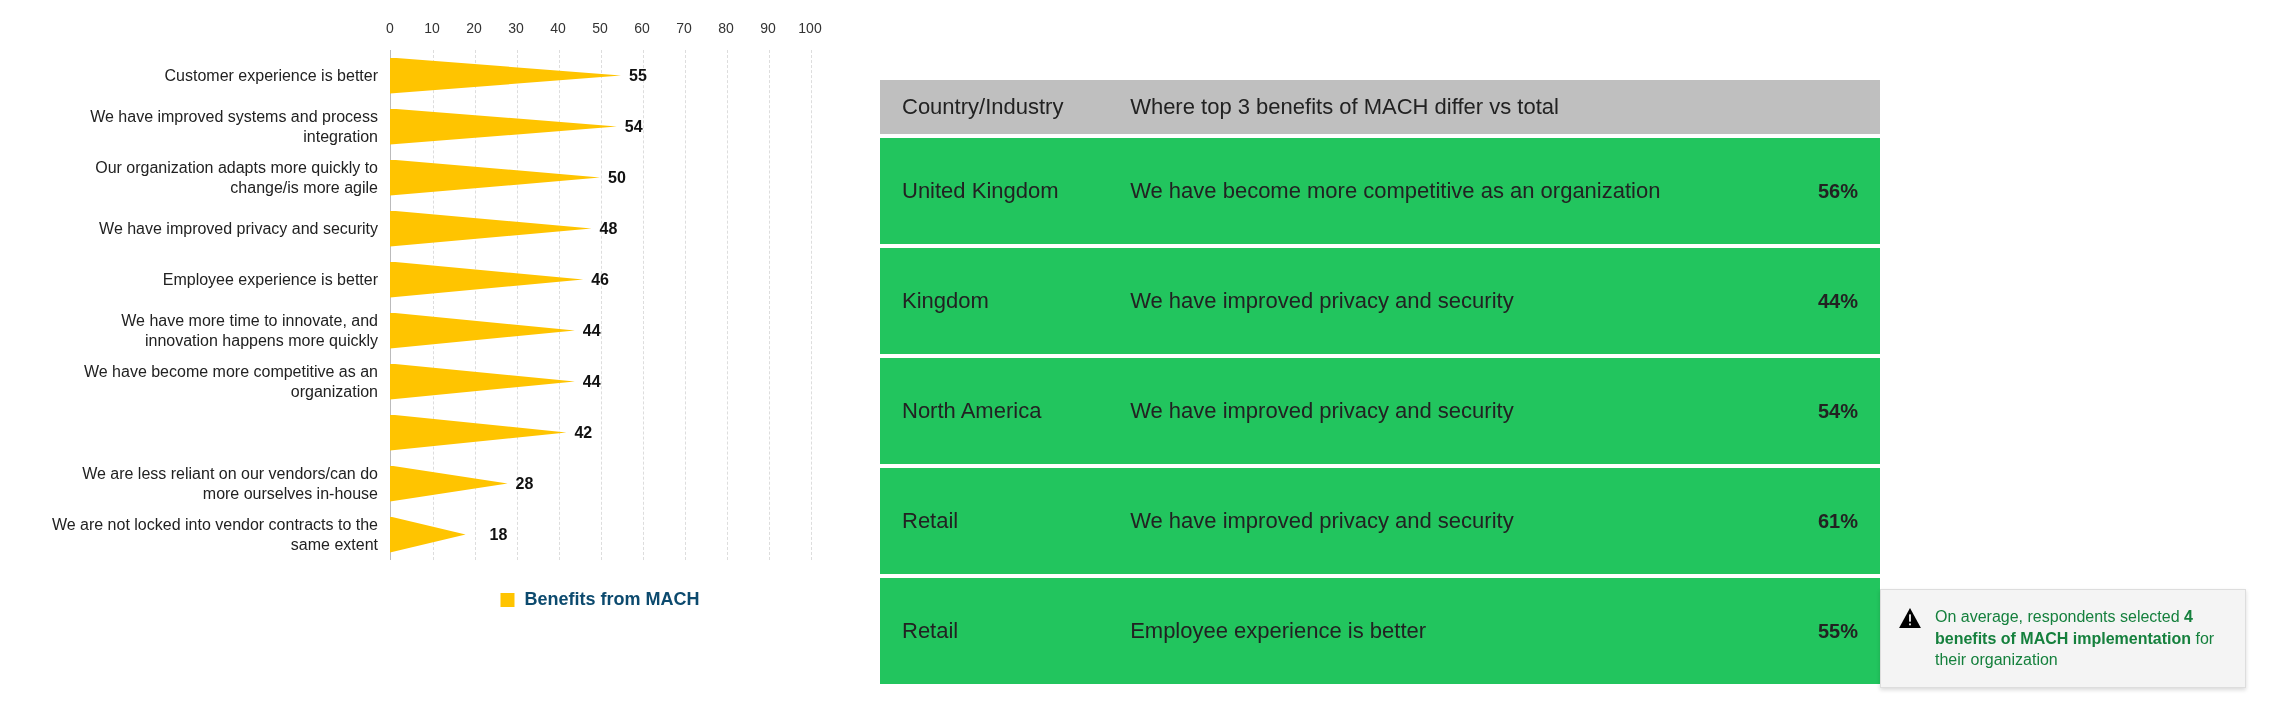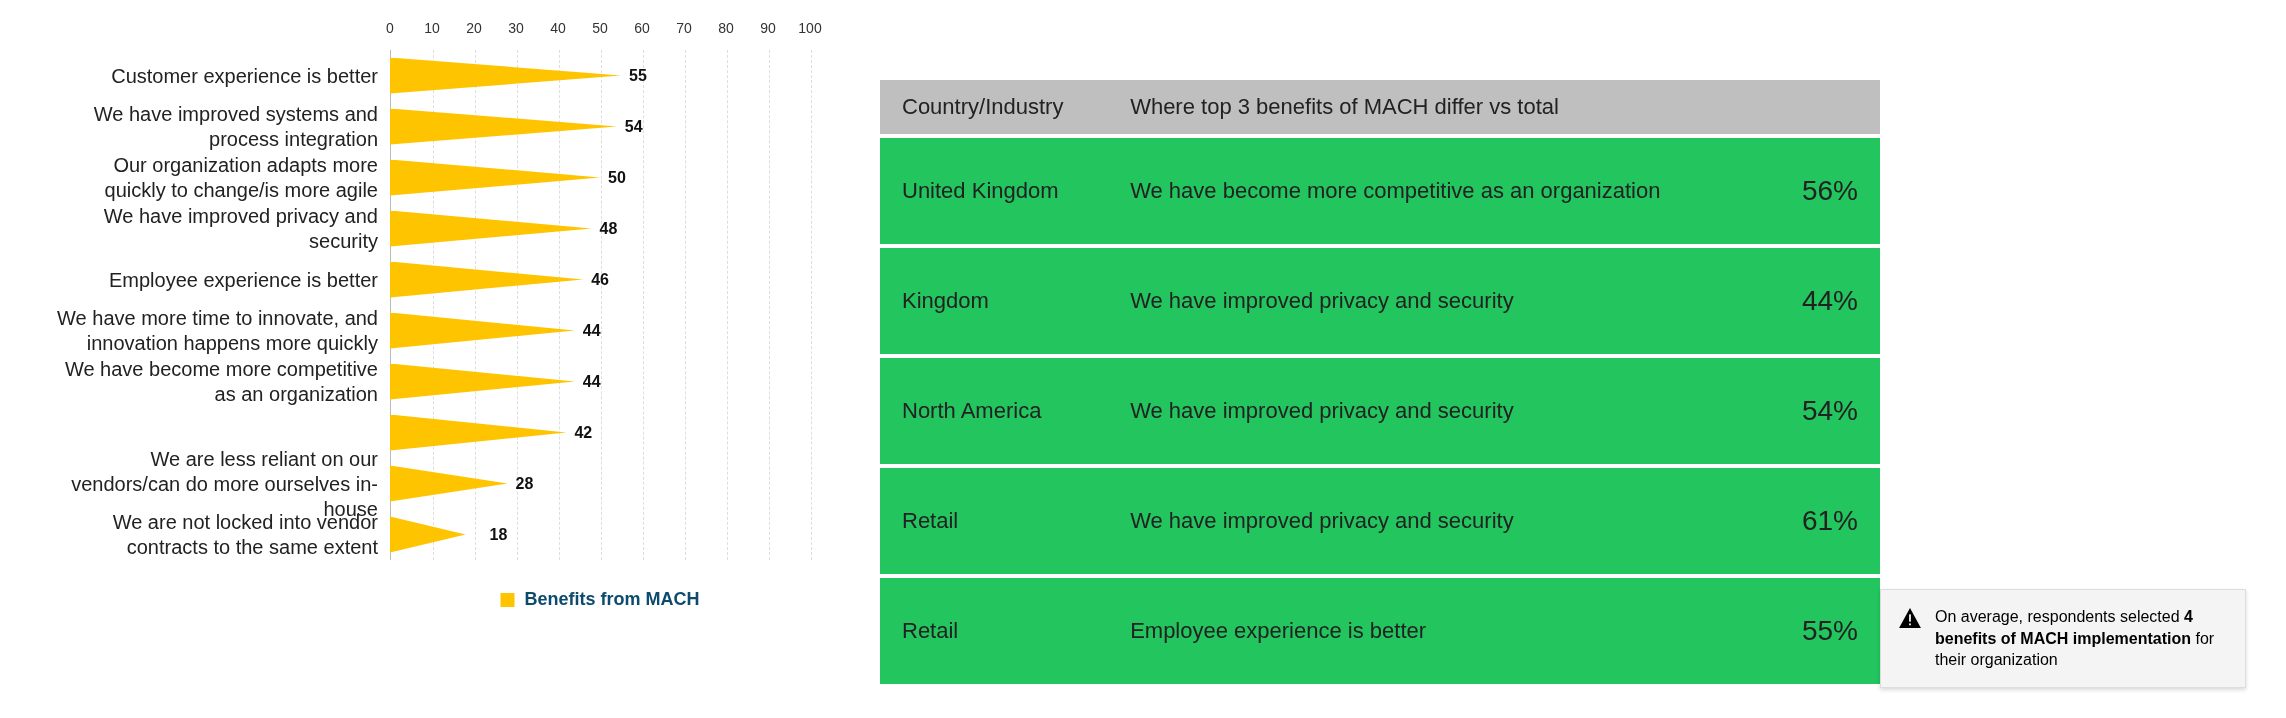--- a/index.html
+++ b/index.html
@@ -75,21 +75,21 @@
     box-sizing: border-box;
   }
   .bar-label {
     position: absolute;
     right: 100%;
     margin-right: 12px;
     width: 330px;
     top: 50%;
     transform: translateY(-50%);
     text-align: right;
-    font-size: 20px;
+    font-size: 16px;
     line-height: 1.25;
     color: #222;
   }
   .bar-shape {
     position: absolute;
     left: 0;
     top: 50%;
     transform: translateY(-50%);
     height: 36px;
     background: #ffc400;
@@ -137,24 +137,24 @@
   table.diff th {
     background: #bfbfbf;
     font-weight: 400;
     color: #222;
   }
   table.diff td {
     background: #22c55e;
     color: #222;
   }
   table.diff td.pct {
-    font-size: 28px;
+    font-size: 20px;
     text-align: right;
     width: 90px;
-    font-weight: 400;
+    font-weight: 700;
   }
 
   
   .note-box {
     align-self: flex-end;
     margin-top: 40px;
     width: 400px;
     background: #f4f4f4;
     border: 1px solid #ddd;
     padding: 16px 18px;
@@ -163,21 +163,21 @@
     box-shadow: 0 2px 4px rgba(0,0,0,0.15);
   }
   .note-icon {
     flex-shrink: 0;
     margin-right: 14px;
     margin-top: 2px;
   }
   .note-text {
     font-size: 16px;
     line-height: 1.35;
-    color: #000000;
+    color: #15803d;
   }
 </style>
 </head>
 <body>
 
 <div class="page">
 
   <div class="left">
     <div class="chart-area">
       <div class="axis-top" id="axis-top">

